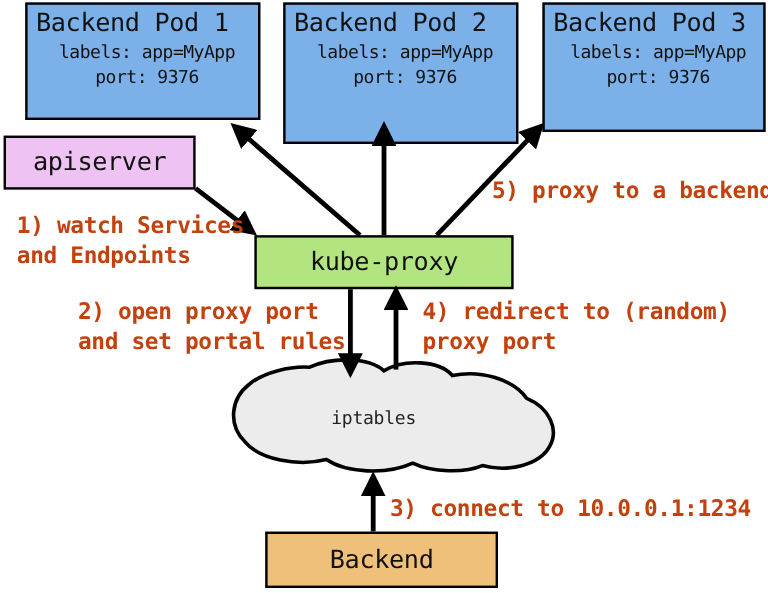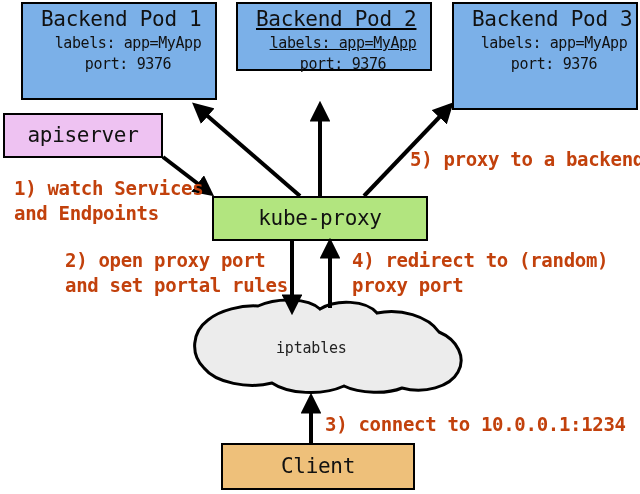--- a/index.html
+++ b/index.html
@@ -32,21 +32,21 @@
     justify-content: center;
   }
   .node-title {
     font-size: 21px;
     line-height: 1.05;
     color: #111111;
     text-align: center;
     letter-spacing: -0.3px;
   }
   .pod-box {
-    padding: 3px 0 4px 18px;
+    padding: 3px 0 4px 7px;
     justify-content: flex-start;
   }
   .pod-box .node-title {
     text-align: left;
     margin-top: 1px;
     margin-bottom: 3px;
   }
   .pod-line {
     font-size: 15px;
     line-height: 1.42;
@@ -74,42 +74,42 @@
 <body>
 
 <div id="canvas">
 
   <div class="node pod-box" style="left:21px; top:2px; width:196px; height:98px; background:#7bb0e8;">
     <div class="node-title">Backend Pod 1</div>
     <div class="pod-line">labels: app=MyApp</div>
     <div class="pod-line">port: 9376</div>
   </div>
 
-  <div class="node pod-box" style="left:236px; top:2px; width:196px; height:69px; background:#7bb0e8;text-decoration:underline;">
+  <div class="node pod-box" style="left:236px; top:2px; width:196px; height:118px; background:#7bb0e8;">
     <div class="node-title">Backend Pod 2</div>
     <div class="pod-line">labels: app=MyApp</div>
     <div class="pod-line">port: 9376</div>
   </div>
 
   <div class="node pod-box" style="left:452px; top:2px; width:186px; height:108px; background:#7bb0e8;">
     <div class="node-title">Backend Pod 3</div>
     <div class="pod-line">labels: app=MyApp</div>
     <div class="pod-line">port: 9376</div>
   </div>
 
   <div class="node" style="left:3px; top:113px; width:160px; height:45px; background:#eec2f2;">
     <div class="node-title">apiserver</div>
   </div>
 
   <div class="node" style="left:212px; top:196px; width:216px; height:45px; background:#b2e57f;">
     <div class="node-title">kube-proxy</div>
   </div>
 
   <div class="node" style="left:221px; top:443px; width:194px; height:47px; background:#eec07a;">
-    <div class="node-title">Client</div>
+    <div class="node-title">Backend</div>
   </div>
 
   <svg class="layer" viewBox="0 0 640 494">
     <defs>
       <marker id="arrowhead" markerWidth="5.2" markerHeight="5.2" refX="3.9" refY="2.6" orient="auto">
         <path d="M0,0 L5.2,2.6 L0,5.2 z" fill="#000000"></path>
       </marker>
     </defs>
 
     <g>

